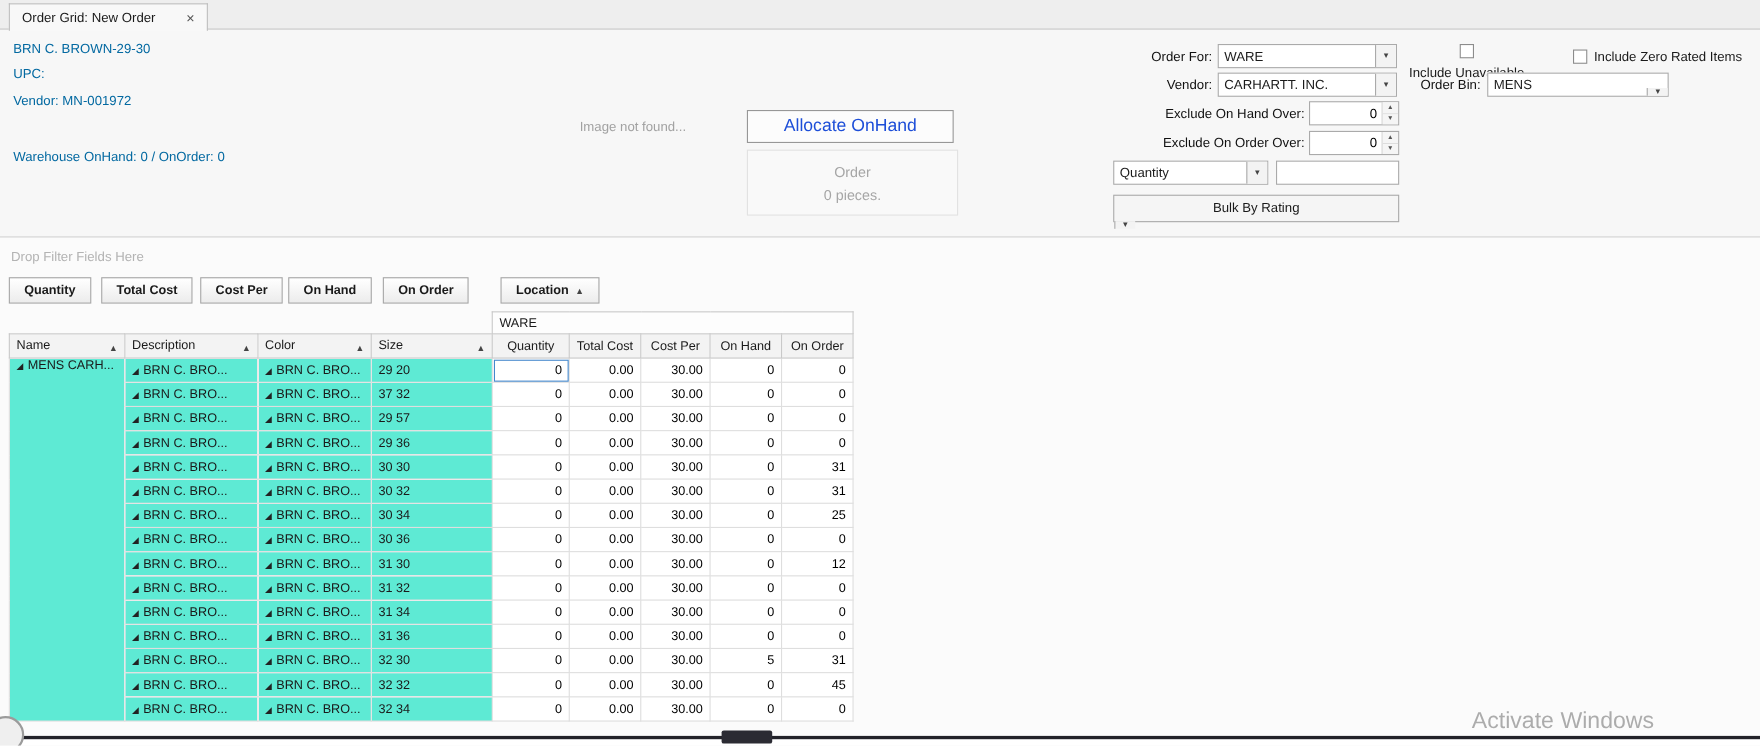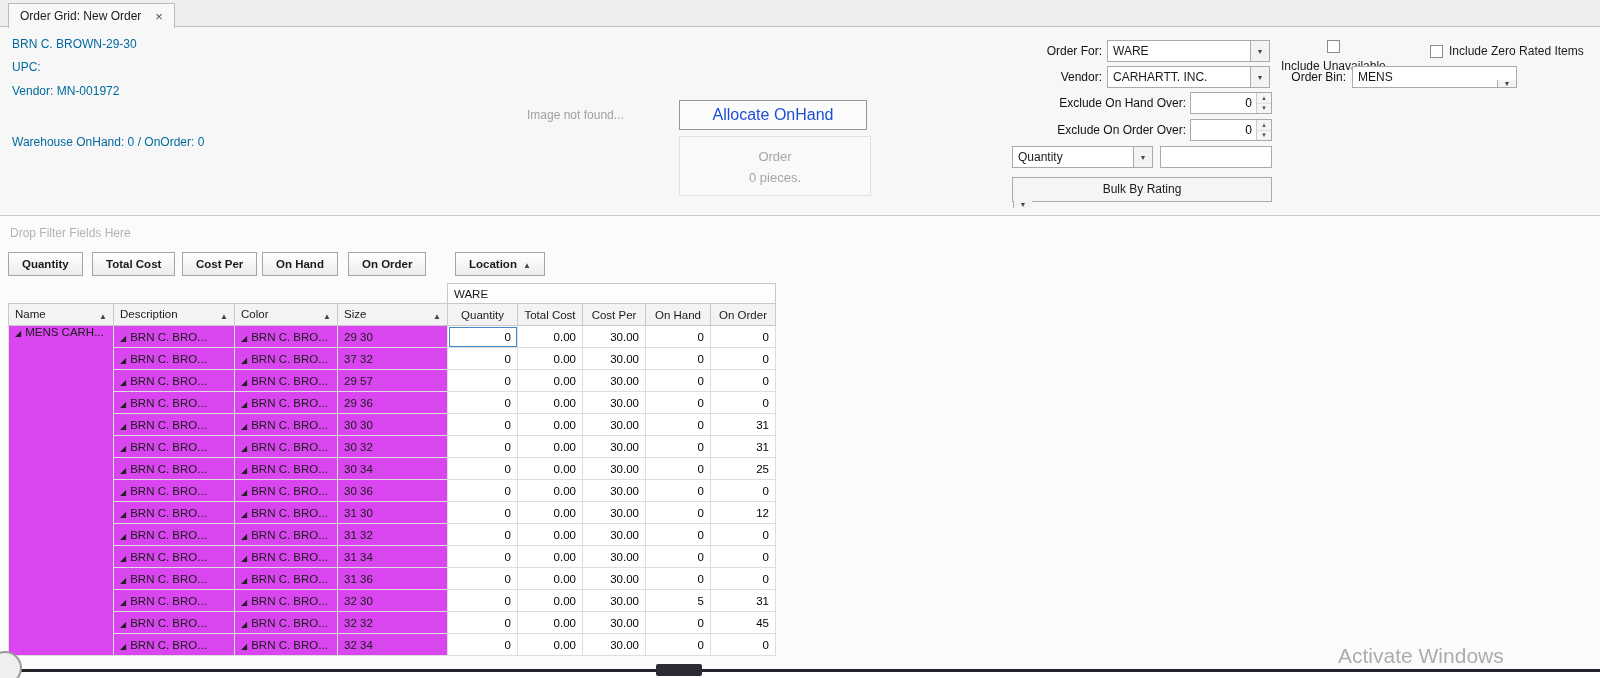--- a/index.html
+++ b/index.html
@@ -1,21 +1,21 @@
 <!DOCTYPE html>
 <html><head>
 <meta charset="utf-8">
 <style>
   *{margin:0;padding:0;box-sizing:border-box;}
   body{font-family:"Liberation Sans","DejaVu Sans",sans-serif;background:#fff;color:#1a1a1a;}
   .screen{position:relative;width:1600px;height:678px;background:#f7f7f7;overflow:hidden;}
 
   
   .tabbar{position:absolute;left:0;top:0;width:100%;height:27px;background:#eeeeee;border-bottom:1px solid #bdbdbd;}
-  .tab{position:absolute;left:8px;top:3px;height:25px;display:flex;align-items:center;gap:14px;padding:0 11px;
+  .tab{position:absolute;left:8px;top:3px;height:25px;display:flex;align-items:center;gap:28px;padding:0 11px;
        background:#f8f8f8;border:1px solid #bdbdbd;border-bottom:none;font-size:12px;z-index:2;}
   .tab-close{color:#555;font-size:13px;line-height:1;}
 
   
   .header-panel{position:absolute;left:0;top:27px;width:100%;height:189px;background:#f7f7f7;border-bottom:1px solid #c9c9c9;}
   .info-line{position:absolute;font-size:12px;color:#0369a1;white-space:nowrap;}
   .muted{color:#a2a2a2;}
   .allocate-btn{position:absolute;left:679px;top:73px;width:188px;height:30px;background:#fcfcfc;border:1px solid #979797;
        font-family:inherit;font-size:16px;color:#1d4ed8;}
   .order-box{position:absolute;left:679px;top:109px;width:192px;height:60px;border:1px solid #e2e2e2;background:#f9f9f9;
@@ -48,21 +48,21 @@
 
   .pivot{position:absolute;left:8px;top:67px;border-collapse:collapse;table-layout:fixed;}
   .pivot td,.pivot th{overflow:hidden;white-space:nowrap;font-weight:normal;}
   .pivot .blank{border:none;background:transparent;}
   .group-head{height:20px;background:#fdfdfd;border:1px solid #c9c9c9;font-size:11.5px;text-align:left;padding:0 6px;}
   .hcell{height:22px;background:#f3f3f3;border:1px solid #c9c9c9;font-size:11.5px;padding:0 6px;}
   .hcell.rowh{text-align:left;}
   .hcell.valh{text-align:center;padding:0 2px;}
   .hcell .sort{float:right;font-size:8px;color:#444;margin-top:4px;}
   .pivot tbody td{height:22px;border:1px solid #dedede;font-size:11.5px;padding:0 6px;}
-  td.rowhead{background:#d946ef;color:#1a1a1a;}
+  td.rowhead{background:#5eead4;color:#1a1a1a;}
   td.name-cell{vertical-align:top;padding-top:4px;}
   td.val{background:#fff;text-align:right;color:#000;}
   td.focused{outline:1px solid #4488cc;outline-offset:-2px;}
   .glyph{font-size:8px;color:#222;margin-right:4px;}
 
   
   .float-circle{position:absolute;left:-12px;top:651px;width:34px;height:34px;border-radius:50%;background:#efefef;border:2px solid #9b9b9b;z-index:5;}
   .watermark{position:absolute;left:1338px;top:644px;font-size:21px;color:#9f9f9f;opacity:.85;z-index:2;white-space:nowrap;}
   .bottom-line{position:absolute;left:0;top:669px;width:100%;height:3px;background:#222229;z-index:4;}
   .below-line{position:absolute;left:0;top:672px;width:100%;height:6px;background:#fff;z-index:3;}
@@ -201,21 +201,21 @@
           <th class="hcell valh">Cost Per</th>
           <th class="hcell valh">On Hand</th>
           <th class="hcell valh">On Order</th>
         </tr>
       </thead>
       <tbody id="grid-body">
           <tr>
             <td class="rowhead name-cell" rowspan="15"><span class="glyph">◢</span>MENS CARH...</td>
             <td class="rowhead"><span class="glyph">◢</span>BRN C. BRO...</td>
             <td class="rowhead"><span class="glyph">◢</span>BRN C. BRO...</td>
-            <td class="rowhead size-cell">29 30</td>
+            <td class="rowhead size-cell">29 20</td>
             <td class="val focused">0</td>
             <td class="val">0.00</td>
             <td class="val">30.00</td>
             <td class="val">0</td>
             <td class="val">0</td>
           </tr>
           <tr>
             <td class="rowhead"><span class="glyph">◢</span>BRN C. BRO...</td>
             <td class="rowhead"><span class="glyph">◢</span>BRN C. BRO...</td>
             <td class="rowhead size-cell">37 32</td>

